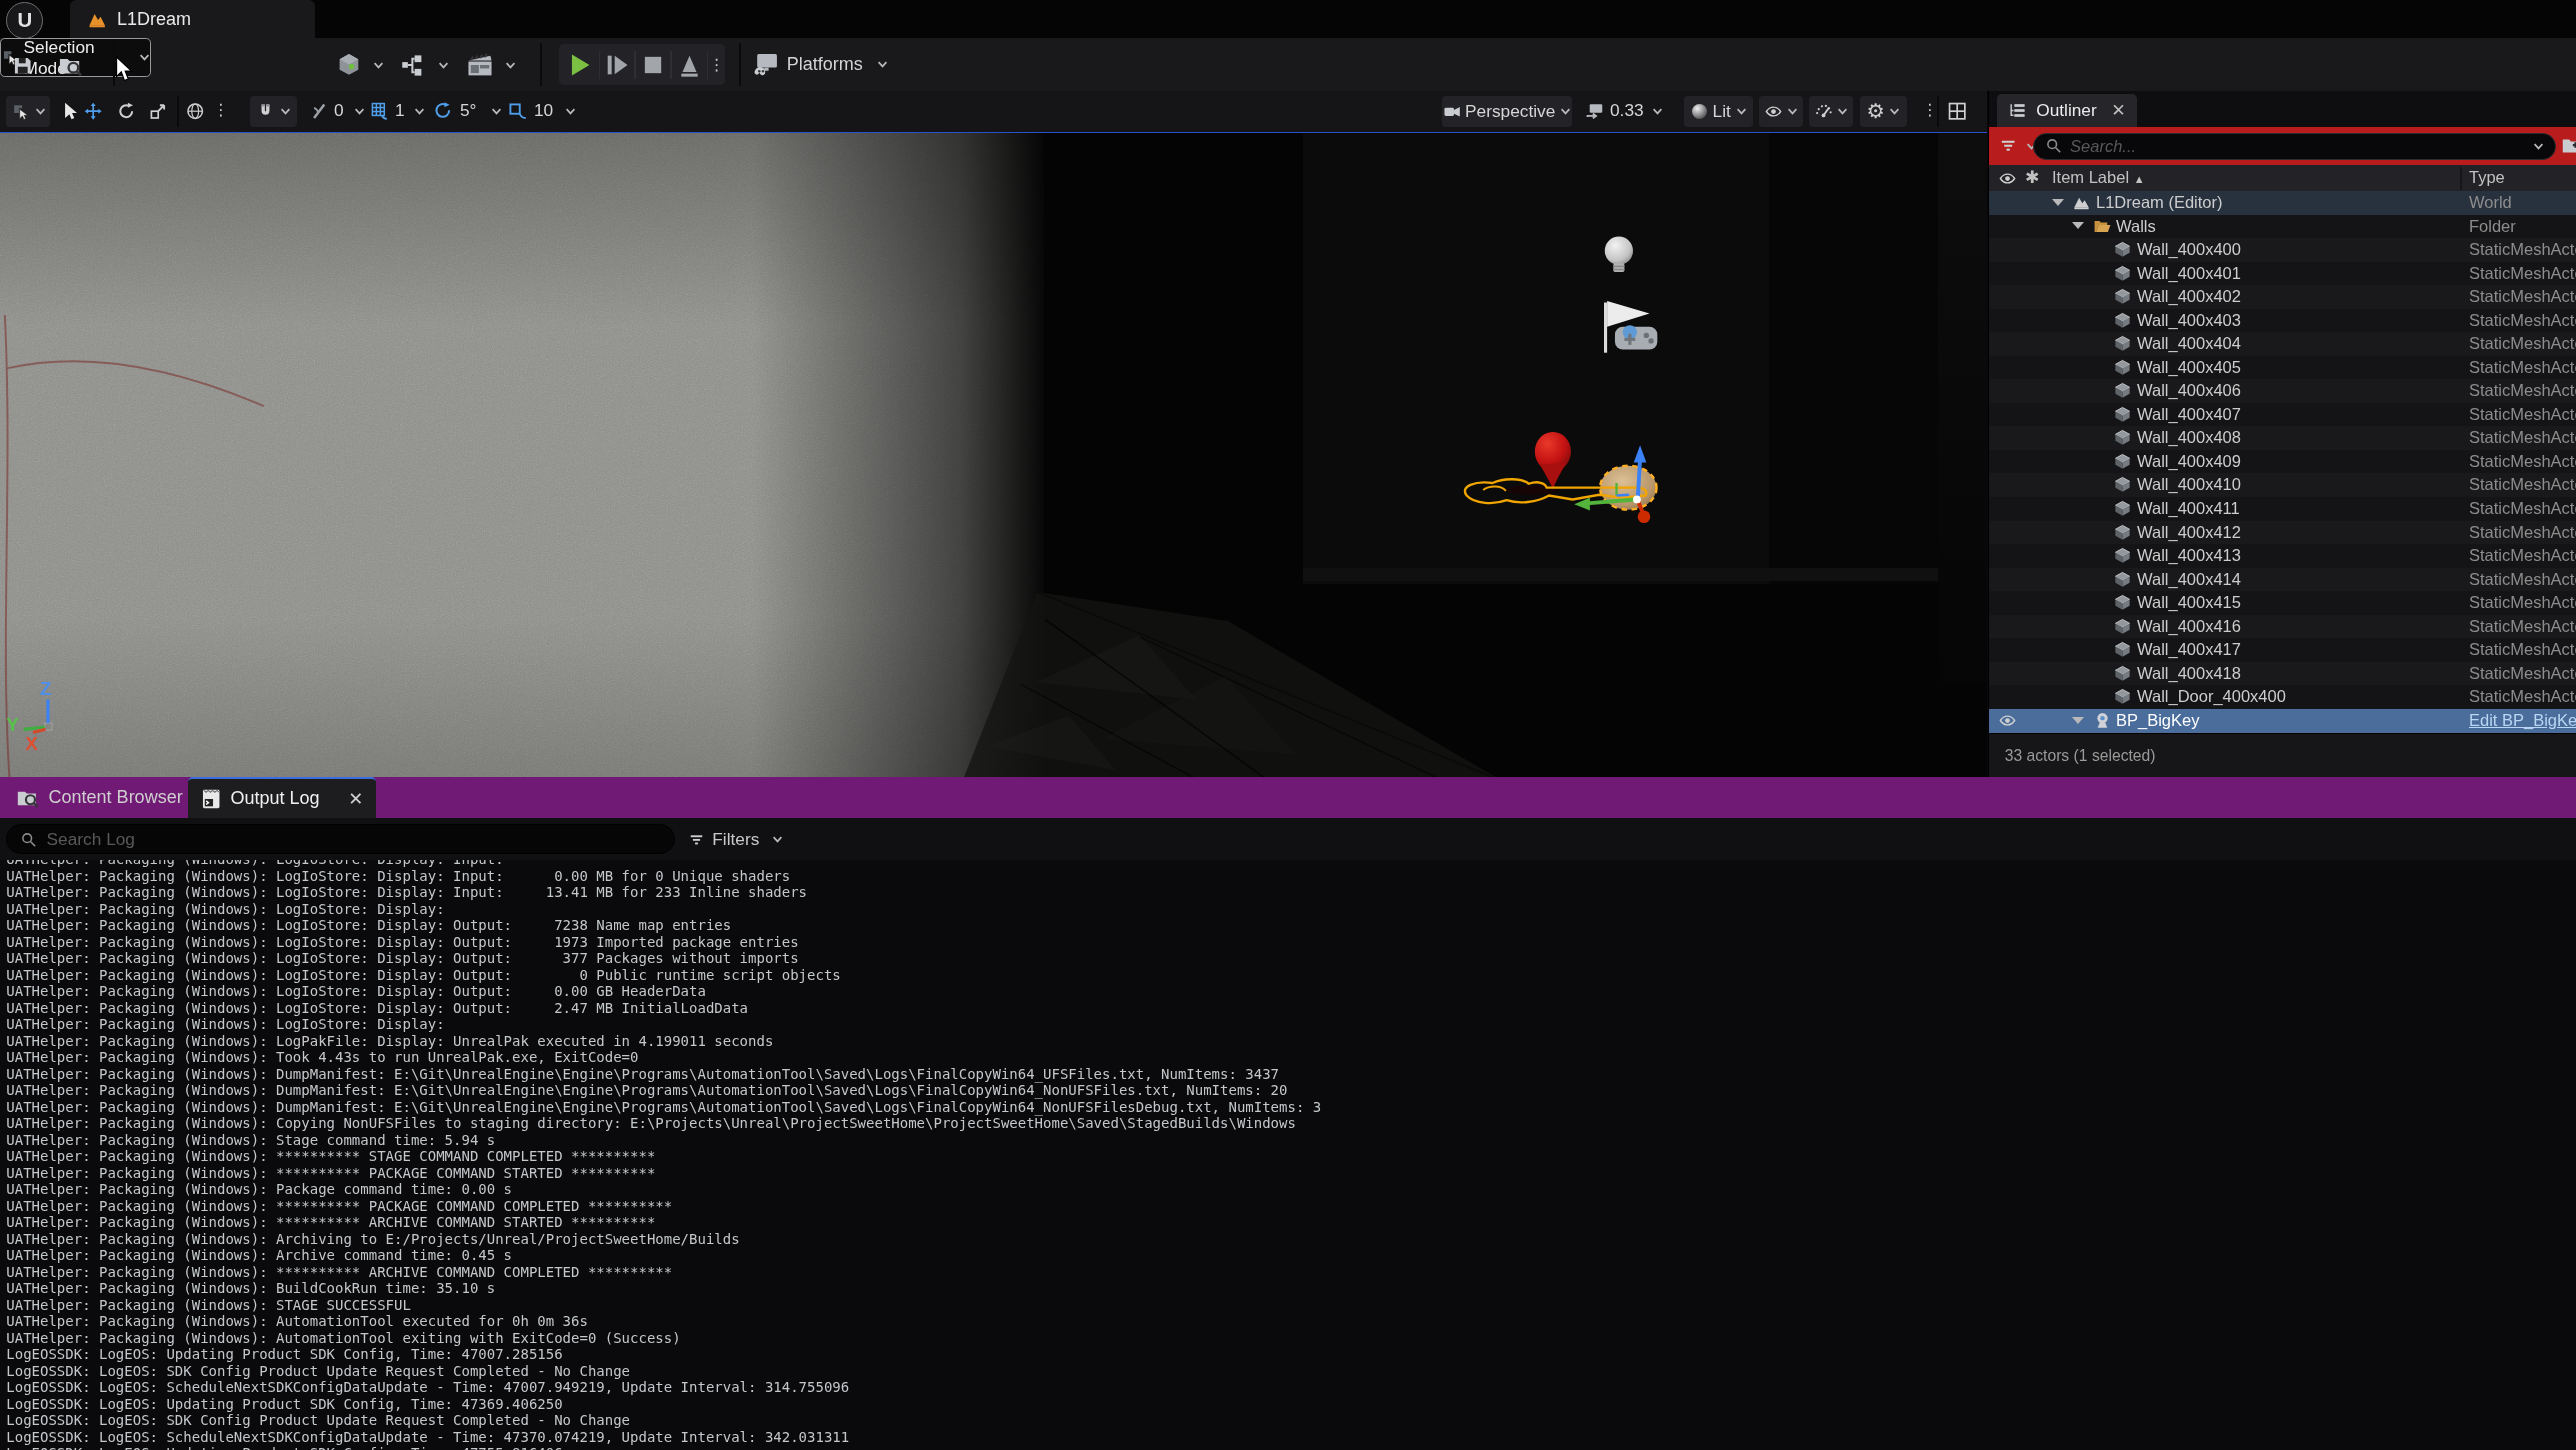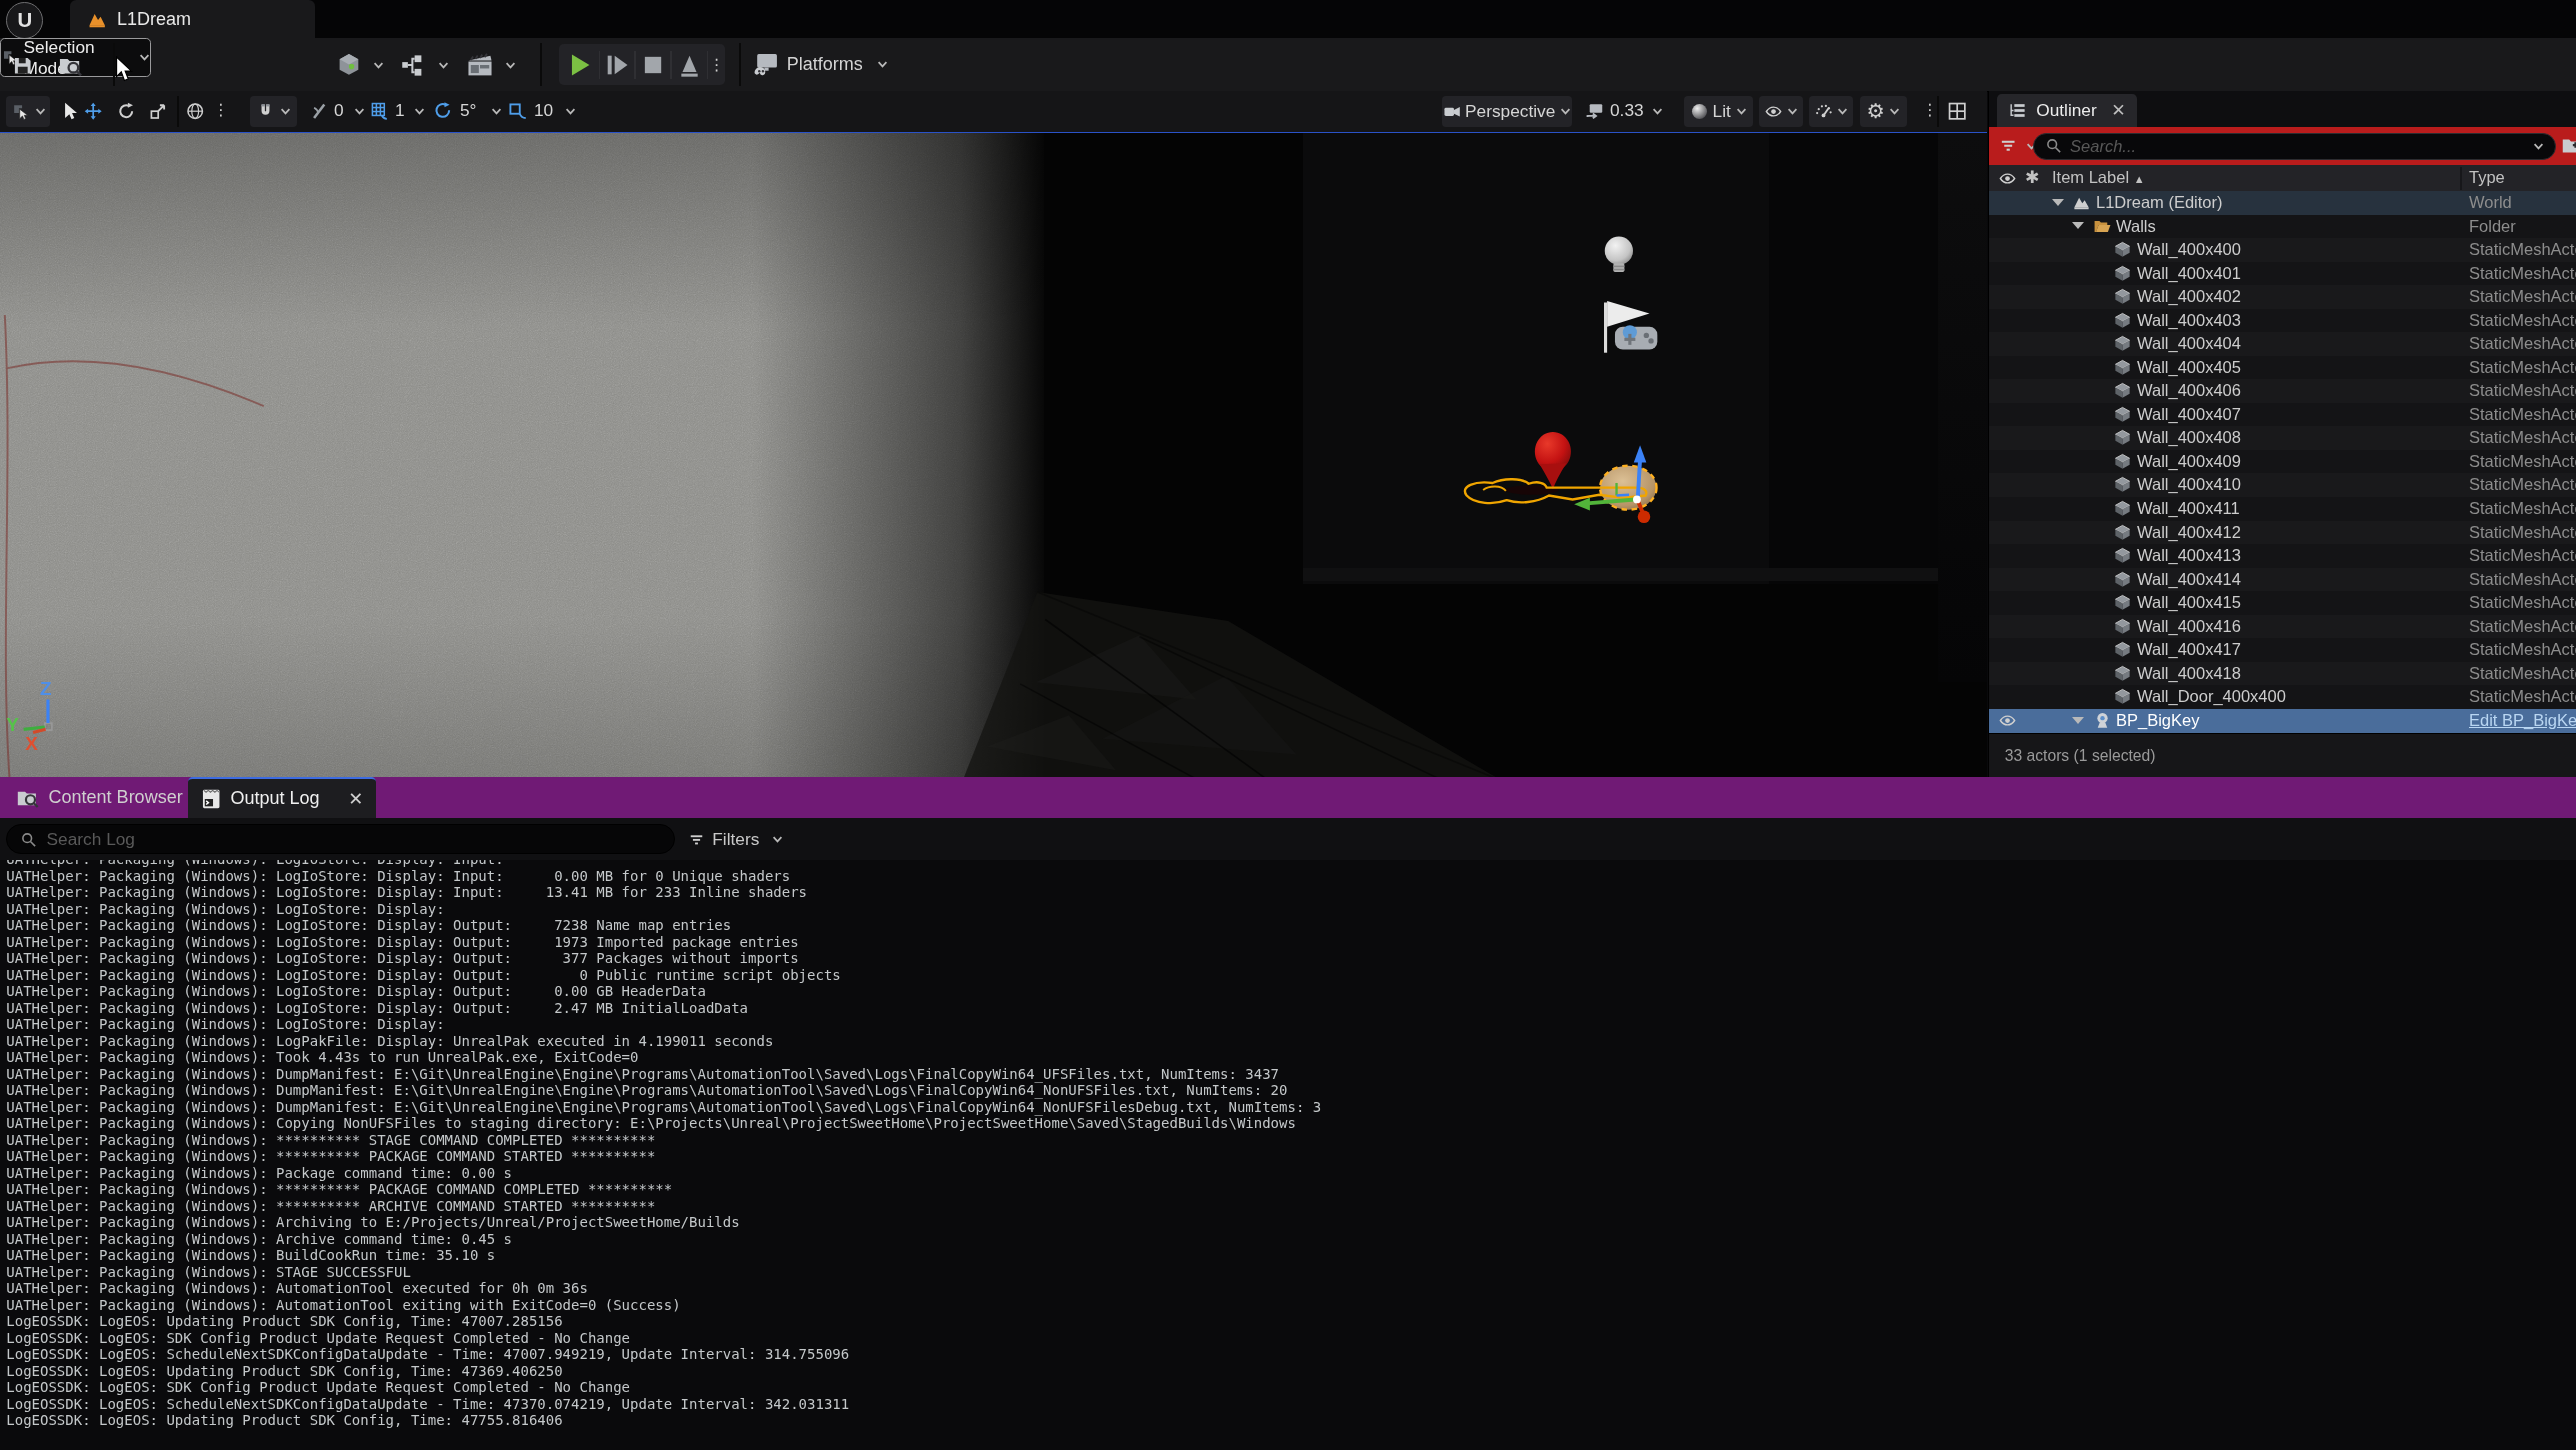--- a/index.html
+++ b/index.html
@@ -943,27 +943,29 @@
           <div class="log-line">UATHelper: Packaging (Windows): LogIoStore: Display: Output:        0 Public runtime script objects</div>
           <div class="log-line">UATHelper: Packaging (Windows): LogIoStore: Display: Output:     0.00 GB HeaderData</div>
           <div class="log-line">UATHelper: Packaging (Windows): LogIoStore: Display: Output:     2.47 MB InitialLoadData</div>
           <div class="log-line">UATHelper: Packaging (Windows): LogIoStore: Display:</div>
           <div class="log-line">UATHelper: Packaging (Windows): LogPakFile: Display: UnrealPak executed in 4.199011 seconds</div>
           <div class="log-line">UATHelper: Packaging (Windows): Took 4.43s to run UnrealPak.exe, ExitCode=0</div>
           <div class="log-line">UATHelper: Packaging (Windows): DumpManifest: E:\Git\UnrealEngine\Engine\Programs\AutomationTool\Saved\Logs\FinalCopyWin64_UFSFiles.txt, NumItems: 3437</div>
           <div class="log-line">UATHelper: Packaging (Windows): DumpManifest: E:\Git\UnrealEngine\Engine\Programs\AutomationTool\Saved\Logs\FinalCopyWin64_NonUFSFiles.txt, NumItems: 20</div>
           <div class="log-line">UATHelper: Packaging (Windows): DumpManifest: E:\Git\UnrealEngine\Engine\Programs\AutomationTool\Saved\Logs\FinalCopyWin64_NonUFSFilesDebug.txt, NumItems: 3</div>
           <div class="log-line">UATHelper: Packaging (Windows): Copying NonUFSFiles to staging directory: E:\Projects\Unreal\ProjectSweetHome\ProjectSweetHome\Saved\StagedBuilds\Windows</div>
+          <div class="log-line">UATHelper: Packaging (Windows): Stage command time: 5.94 s</div>
           <div class="log-line">UATHelper: Packaging (Windows): ********** STAGE COMMAND COMPLETED **********</div>
           <div class="log-line">UATHelper: Packaging (Windows): ********** PACKAGE COMMAND STARTED **********</div>
           <div class="log-line">UATHelper: Packaging (Windows): Package command time: 0.00 s</div>
           <div class="log-line">UATHelper: Packaging (Windows): ********** PACKAGE COMMAND COMPLETED **********</div>
           <div class="log-line">UATHelper: Packaging (Windows): ********** ARCHIVE COMMAND STARTED **********</div>
           <div class="log-line">UATHelper: Packaging (Windows): Archiving to E:/Projects/Unreal/ProjectSweetHome/Builds</div>
           <div class="log-line">UATHelper: Packaging (Windows): Archive command time: 0.45 s</div>
+          <div class="log-line">UATHelper: Packaging (Windows): ********** ARCHIVE COMMAND COMPLETED **********</div>
           <div class="log-line">UATHelper: Packaging (Windows): BuildCookRun time: 35.10 s</div>
           <div class="log-line">UATHelper: Packaging (Windows): STAGE SUCCESSFUL</div>
           <div class="log-line">UATHelper: Packaging (Windows): AutomationTool executed for 0h 0m 36s</div>
           <div class="log-line">UATHelper: Packaging (Windows): AutomationTool exiting with ExitCode=0 (Success)</div>
           <div class="log-line">LogEOSSDK: LogEOS: Updating Product SDK Config, Time: 47007.285156</div>
           <div class="log-line">LogEOSSDK: LogEOS: SDK Config Product Update Request Completed - No Change</div>
           <div class="log-line">LogEOSSDK: LogEOS: ScheduleNextSDKConfigDataUpdate - Time: 47007.949219, Update Interval: 314.755096</div>
           <div class="log-line">LogEOSSDK: LogEOS: Updating Product SDK Config, Time: 47369.406250</div>
           <div class="log-line">LogEOSSDK: LogEOS: SDK Config Product Update Request Completed - No Change</div>
           <div class="log-line">LogEOSSDK: LogEOS: ScheduleNextSDKConfigDataUpdate - Time: 47370.074219, Update Interval: 342.031311</div>

